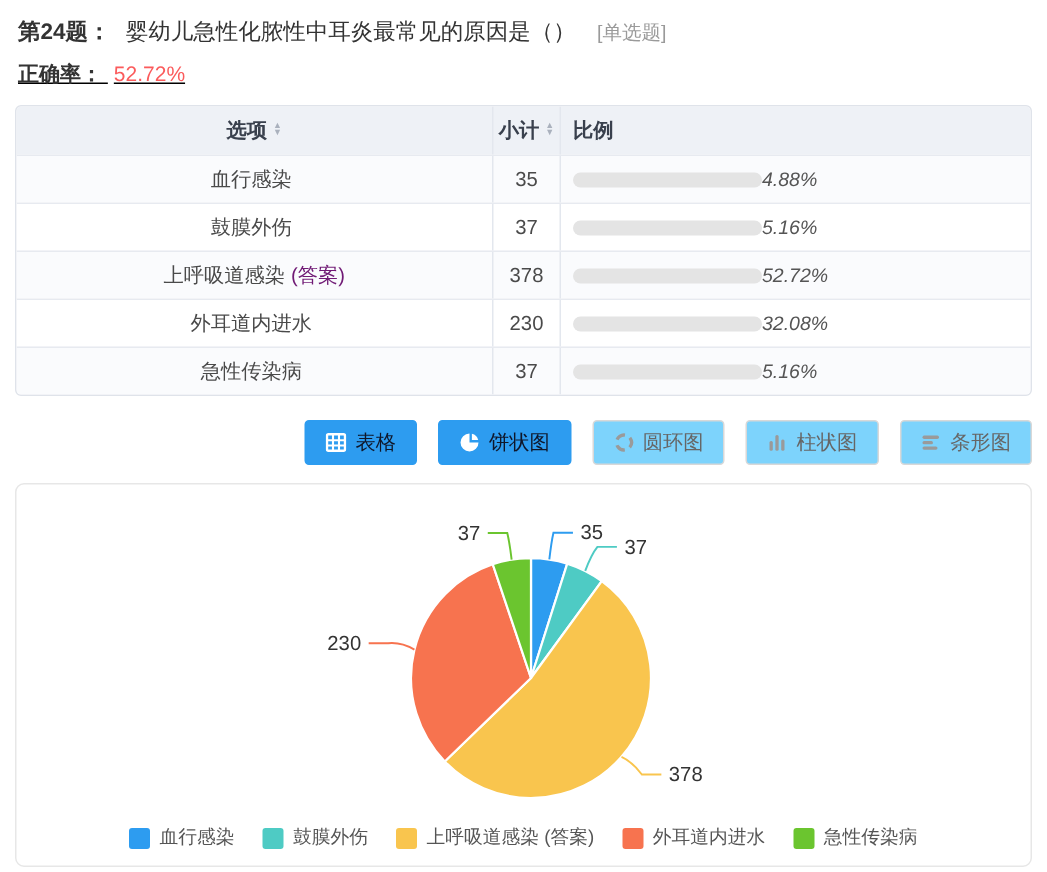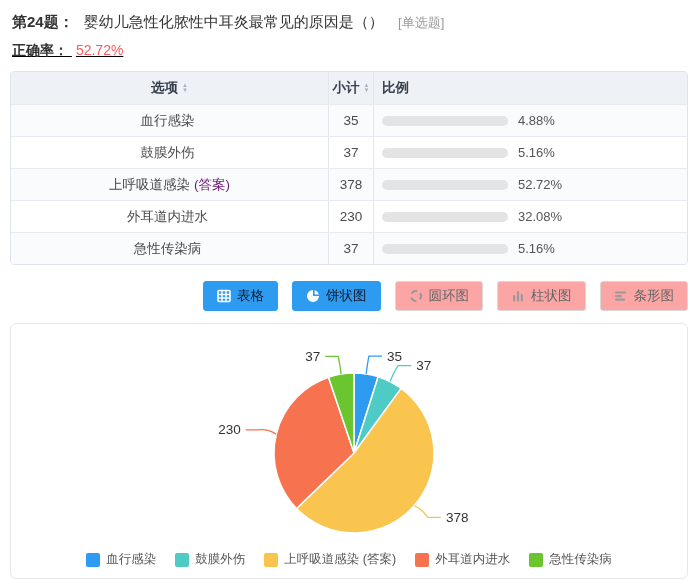--- a/index.html
+++ b/index.html
@@ -24,26 +24,26 @@
   .tc { display:flex; align-items:center; font-size:13.5px; color:#4a4a4a; }
   .tc-opt { width:318px; justify-content:center; border-right:1px solid #e3e7ee; text-align:center; }
   .tc-cnt { width:45px; justify-content:center; border-right:1px solid #e3e7ee; }
   .tc-ratio { flex:1; padding-left:8px; }
   .head .tc { color:#39404d; font-weight:bold; font-size:13.5px; }
   .sort { display:inline-flex; flex-direction:column; margin-left:4px; line-height:4px; }
   .sort i { font-style:normal; font-size:6px; color:#aab1bd; height:5px; }
   .answer-tag { color:#701a75; margin-left:4px; }
   .bar-track { width:126px; height:10px; background:#e4e4e4; border-radius:5px; overflow:hidden; }
   .bar-fill { height:10px; background:#2d9cf0; border-radius:5px; min-width:6px; }
-  .pct { margin-left:10px; font-size:13px; color:#555; }
+  .pct { font-size:13px; color:#555;font-style:italic; }
 
   
   .toolbar { margin-top:16px; display:flex; justify-content:flex-end; gap:14px; padding-right:0; }
   .btn { height:30px; display:inline-flex; align-items:center; gap:6px; padding:0 13px;
-    border-radius:3px; font-size:13.5px; background:#fca5a5; border:1px solid #d8d8d8;
+    border-radius:3px; font-size:13.5px; background:#7dd3fc; border:1px solid #d8d8d8;
     color:#666; cursor:pointer; }
   .btn svg { display:block; }
   .btn .ic { color:#9a9a9a; }
   .btn.active { background:#2d9cf0; border-color:#2d9cf0; color:#0f172a; }
   .btn.active .ic { color:#fff; }
 
   
   .chart-panel { position:relative; margin-top:12px; height:256px;
     border:1px solid #e7e7e7; border-radius:6px; background:#fff; }
   .chart-svg { position:absolute; left:0; top:0; }

